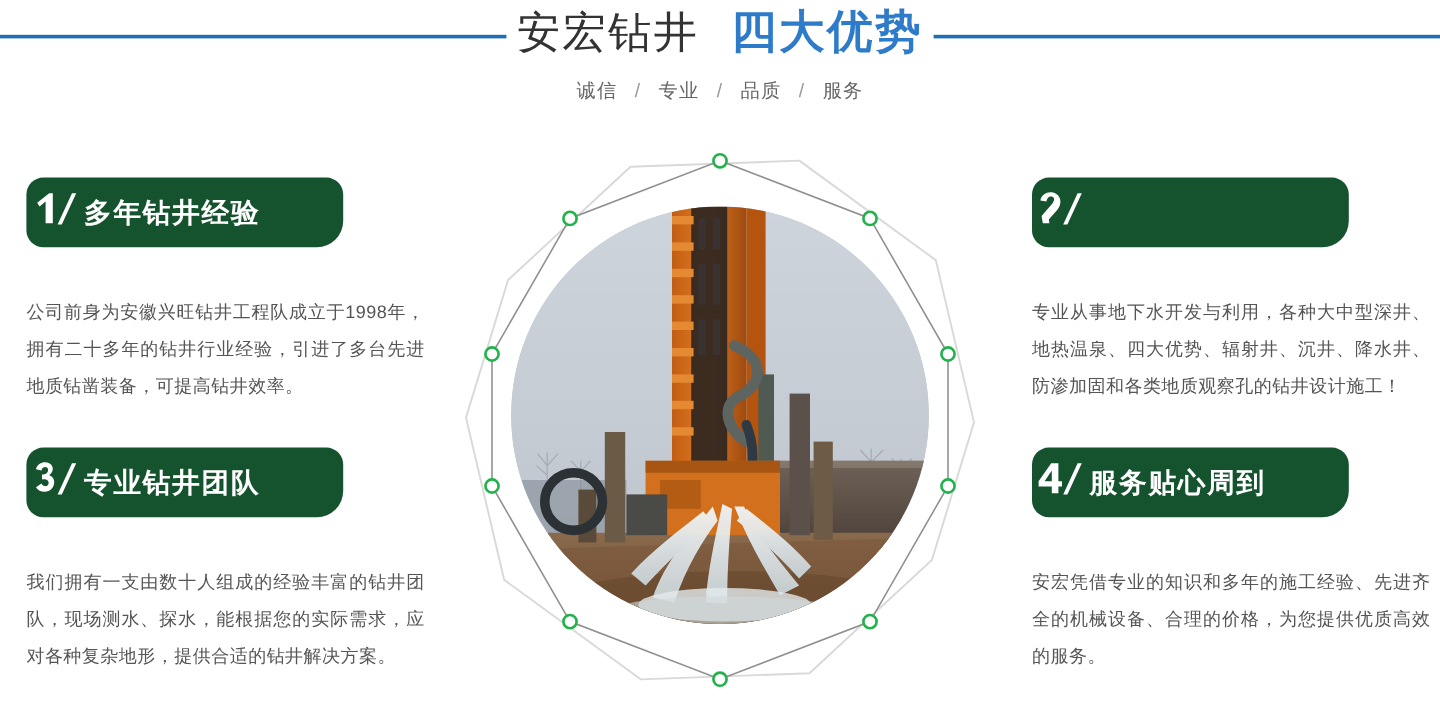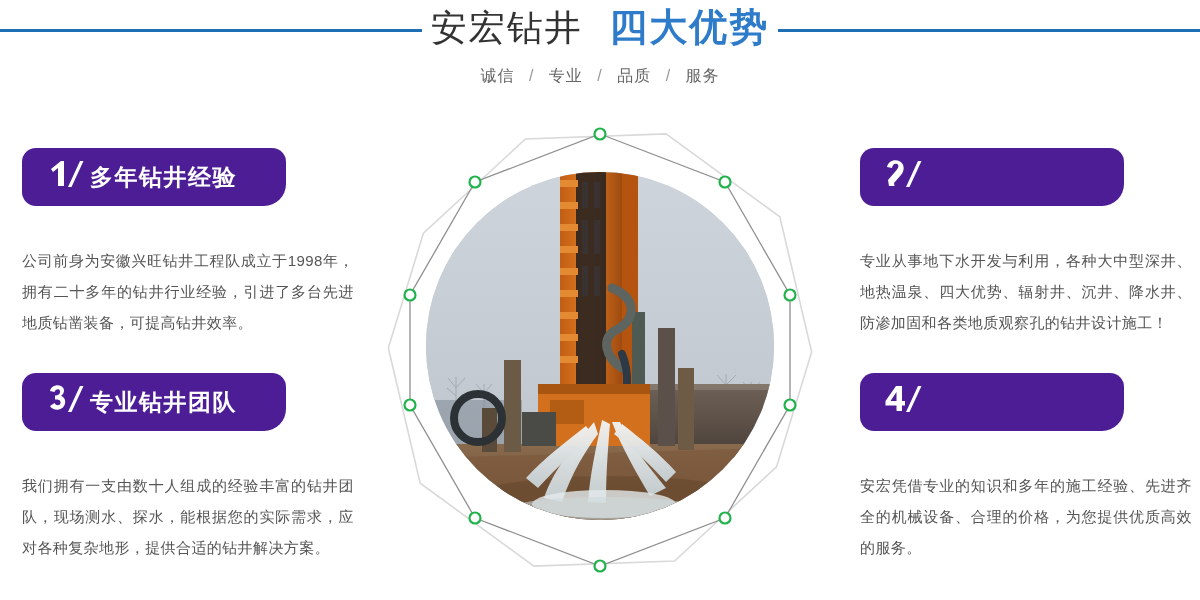--- a/index.html
+++ b/index.html
@@ -91,23 +91,23 @@
   .card-l1 { left: 22px;  top: 148px; }
   .card-l2 { left: 22px;  top: 373px; }
   .card-r1 { left: 860px; top: 148px; }
   .card-r2 { left: 860px; top: 373px; }
 
   .badge {
     display: flex;
     align-items: center;
     width: 264px;
     height: 58px;
-    background: #4c1d95;
+    background: #14532d;
     border-radius: 14px 14px 22px 14px;
-    padding-left: 22px;
+    padding-left: 2px;
   }
 
   .badge-num {
     width: 44px;
     height: 42px;
     flex: 0 0 44px;
     position: relative;
   }
   .badge-num svg { display: block; }
 
@@ -223,20 +223,21 @@
   </div>
 
   <div class="card card-r2">
     <div class="badge">
       <span class="badge-num">
         <svg width="44" height="42" viewBox="0 0 44 42">
           <path d="M14 5 L20 5 L20 20 L23 20 L23 24.5 L20 24.5 L20 30 L14.5 30 L14.5 24.5 L3.5 24.5 L3.5 20 Z M14.5 20 L14.5 11 L8.5 20 Z" fill="#ffffff"></path>
           <path d="M24 31 L36 5 L39.5 5 L27.5 31 Z" fill="#ffffff"></path>
         </svg>
       </span>
+      <span class="badge-title">服务贴心周到</span>
     </div>
     <div class="card-body">安宏凭借专业的知识和多年的施工经验、先进齐全的机械设备、合理的价格，为您提供优质高效的服务。</div>
   </div>
 
   <div class="center">
 
     <svg class="rings" viewBox="0 0 460 480">
 
       <polygon points="230,14 363,60 433,180 433,300 363,420 230,466 97,420 27,300 27,180 97,60" fill="none" stroke="#d9d9d9" stroke-width="1.6" transform="rotate(17 230 240)"></polygon>
 

